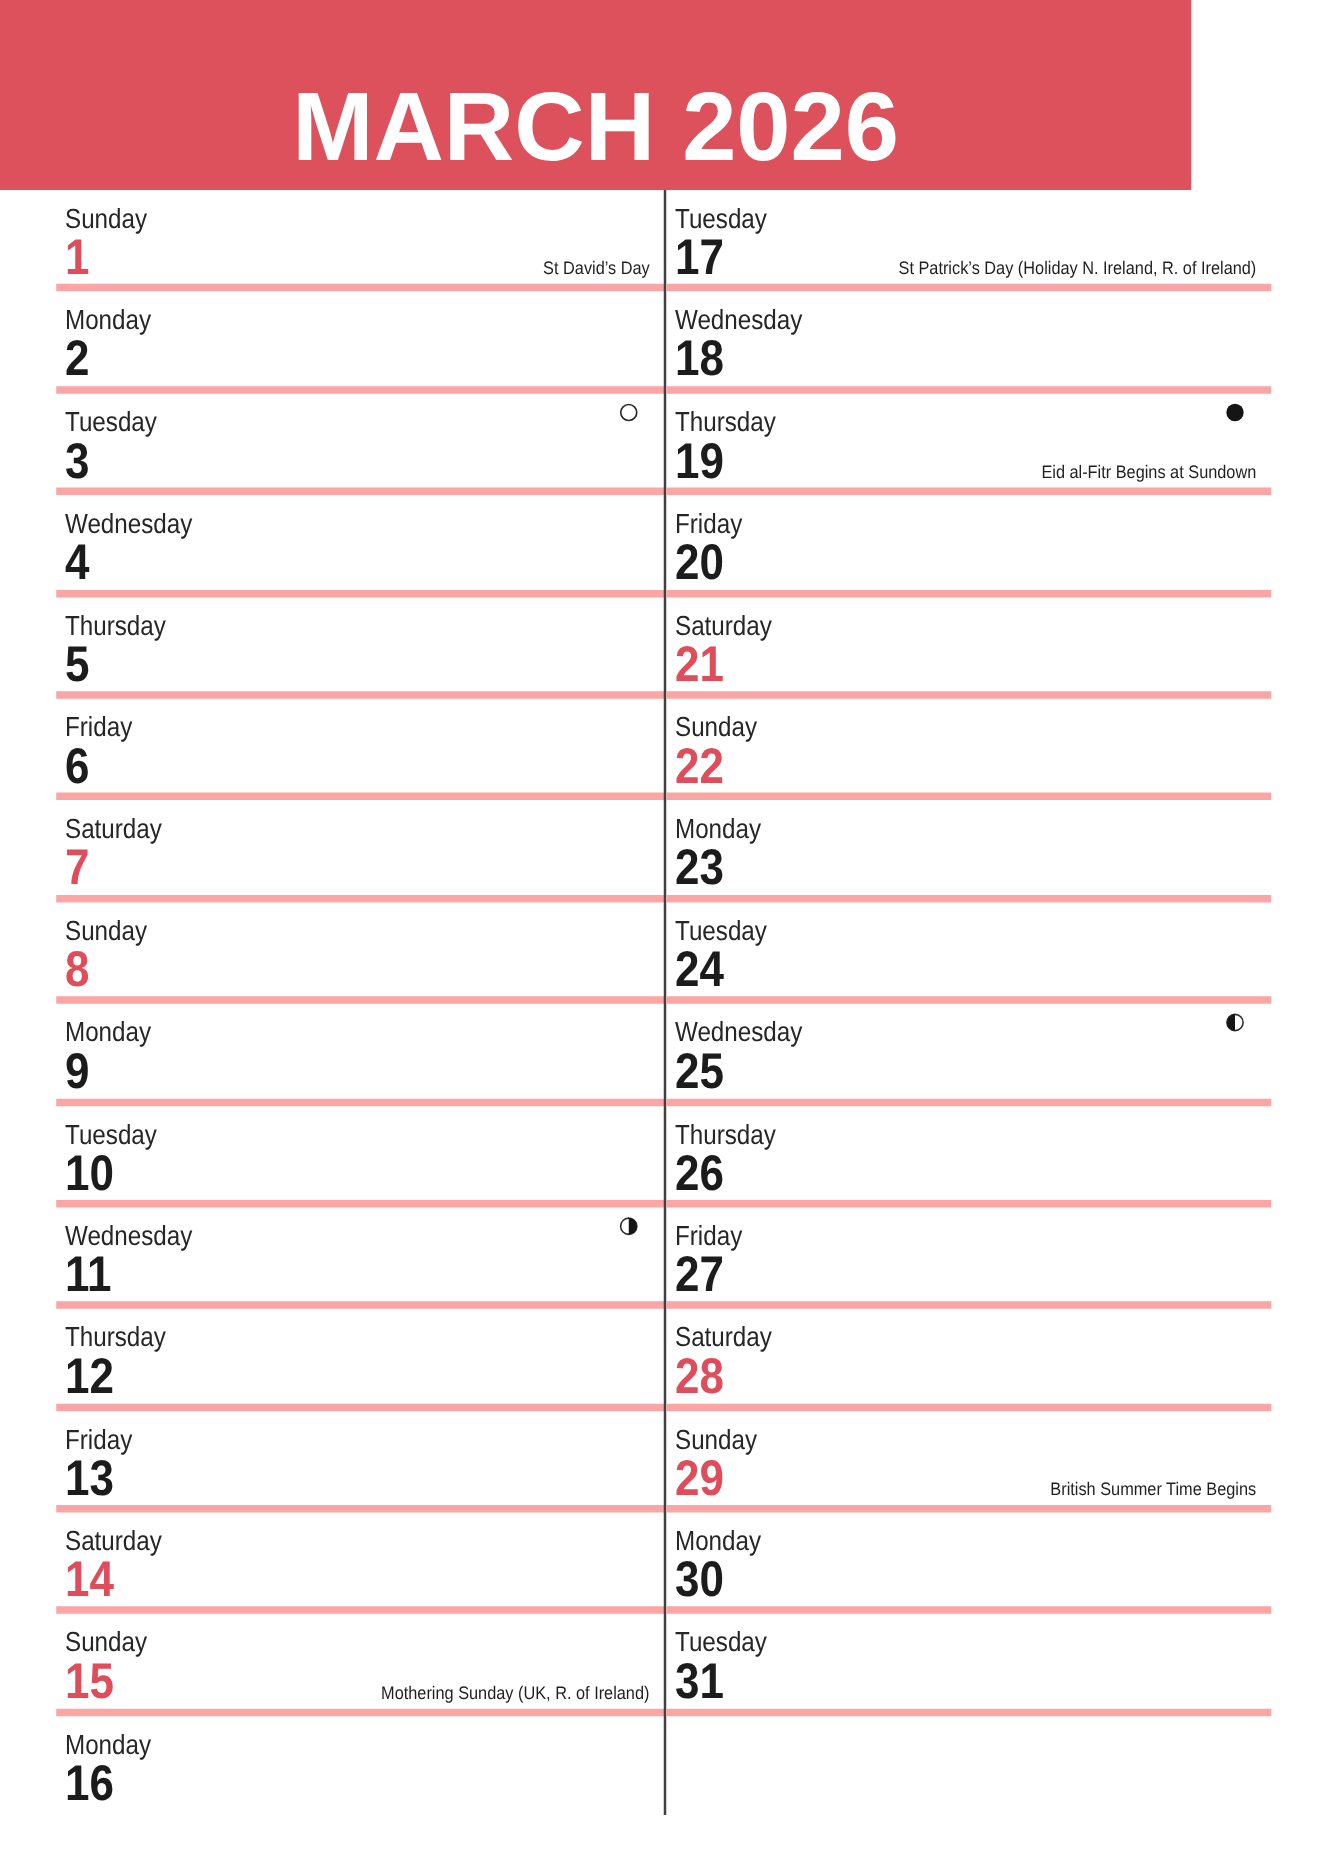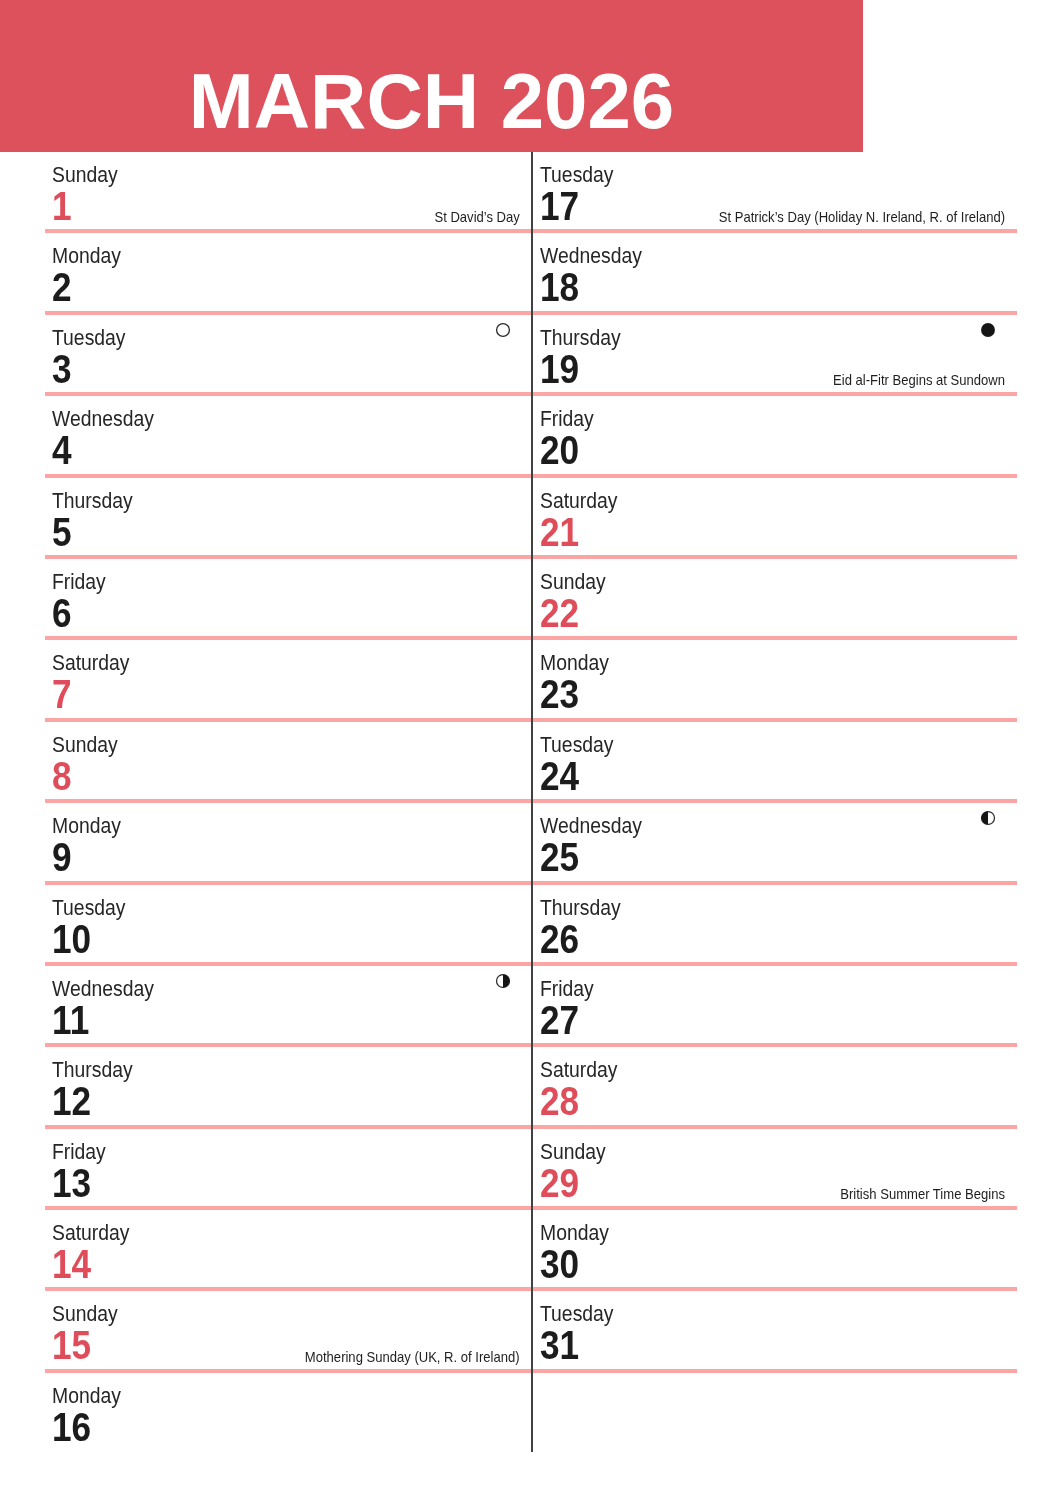--- a/index.html
+++ b/index.html
@@ -1,32 +1,32 @@
 <!DOCTYPE html>
 <html><head>
 <meta charset="utf-8">
 <style>
   html,body { margin:0; padding:0; background:#ffffff; }
   .page {
     position:relative; width:1061px; height:1500px; background:#ffffff;
     font-family:"Liberation Sans","DejaVu Sans",sans-serif; overflow:hidden;
   }
-  .banner { position:absolute; top:0; left:0; width:863px; height:152px; background:#dc515c; }
+  .banner { position:absolute; top:0; left:0; width:953px; height:152px; background:#dc515c; }
   .title {
     position:absolute; left:0; top:62px; width:100%; margin:0; text-align:center;
     font-size:78px; font-weight:bold; line-height:1; color:#ffffff; letter-spacing:0;
   }
   .grid { position:absolute; top:152px; left:0; width:1061px; height:1310px; }
   .divider-v { position:absolute; left:531px; top:0; width:2px; height:1300px; background:#414141; }
   .col { position:absolute; top:0; display:flex; flex-direction:column; }
   .col-left  { left:45px;  width:487px; }
   .col-right { left:533px; width:484px; }
   .cell {
     position:relative; height:81.4px; box-sizing:border-box;
-    border-bottom:4px solid #fca5a5; padding:11px 0 0 7px;
+    border-bottom:6px solid #fca5a5; padding:11px 0 0 7px;
   }
   .cell.no-border { border-bottom:none; }
   .day-name {
     font-size:22px; line-height:24px; color:#262626;
     transform:scaleX(0.88); transform-origin:0 0; white-space:nowrap;
   }
   .day-number {
     font-size:40px; font-weight:bold; line-height:38px; color:#1c1c1c;
     transform:scaleX(0.88); transform-origin:0 0; white-space:nowrap;
   }

